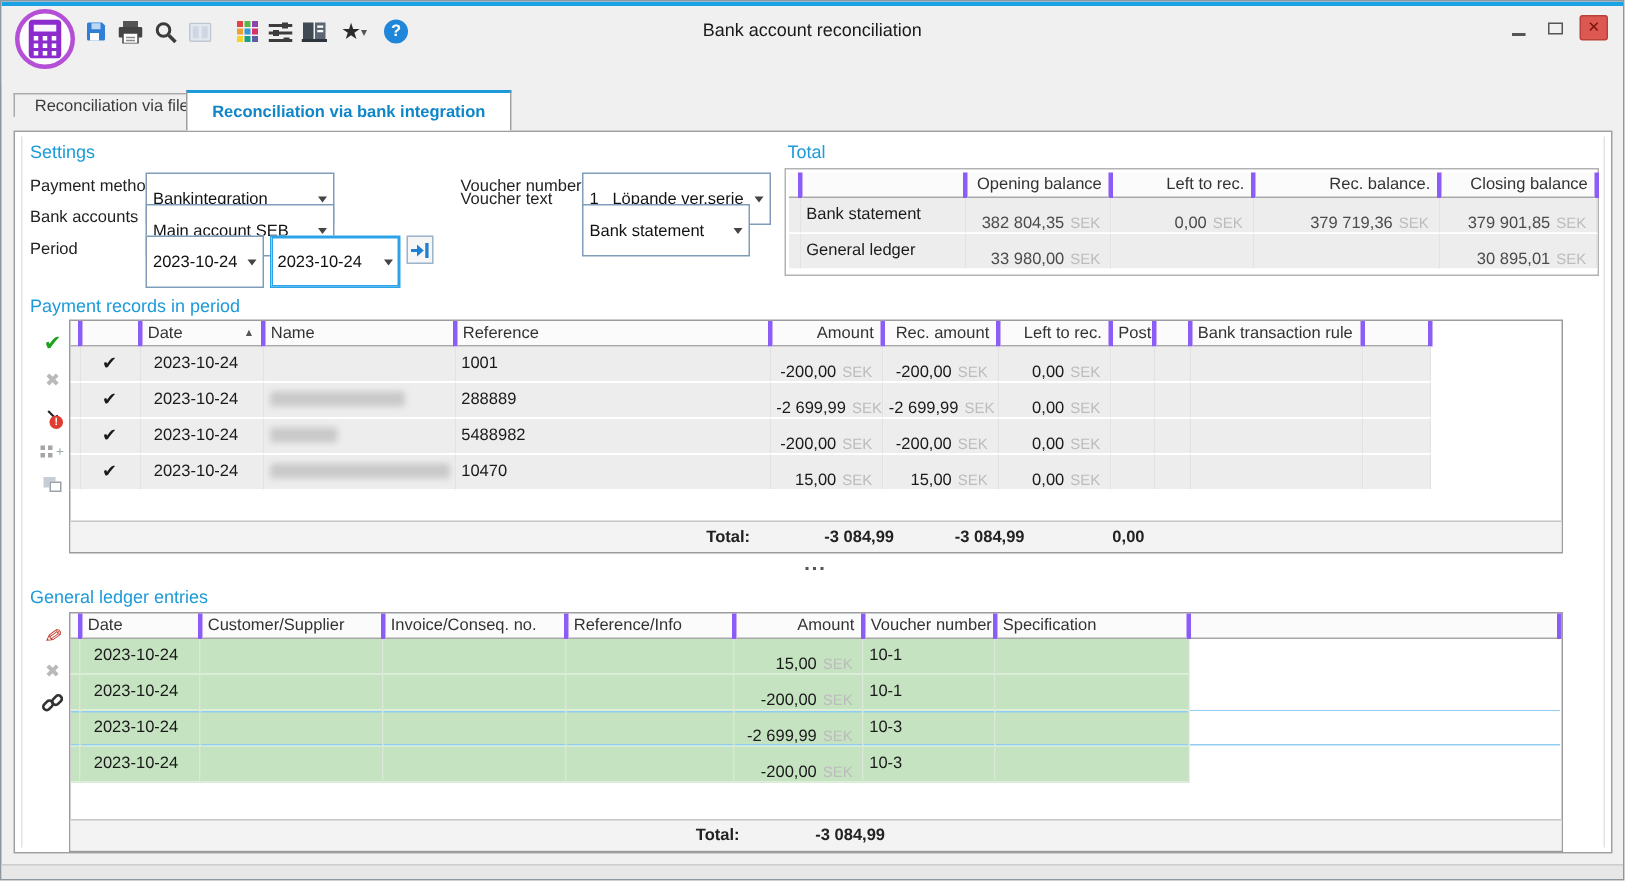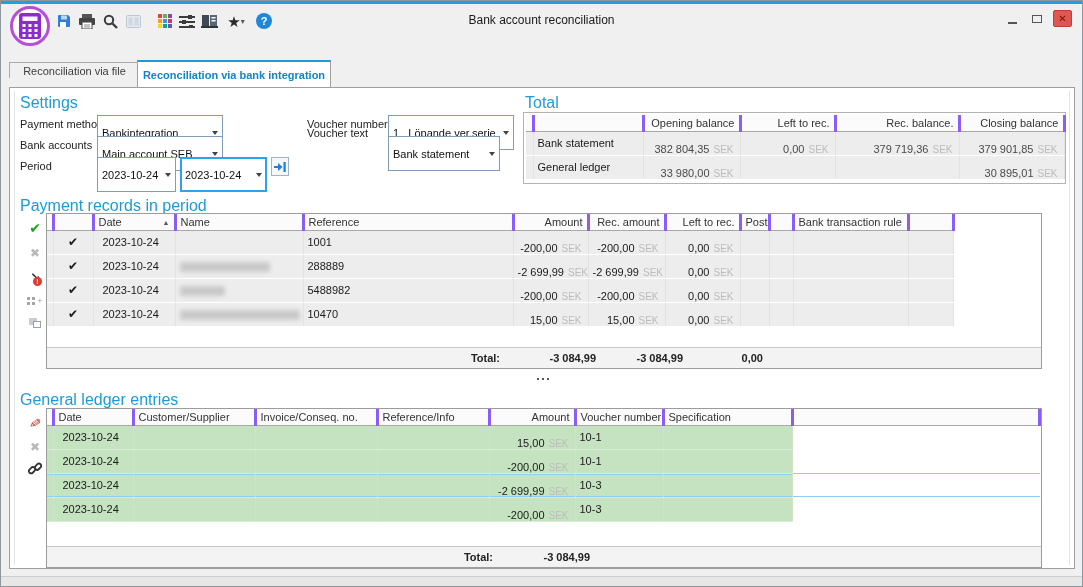--- a/index.html
+++ b/index.html
@@ -18,21 +18,21 @@
   .helpico{width:16px;height:16px;border-radius:50%;background:#1f86d9;color:#fff;font-size:11px;font-weight:bold;display:flex;align-items:center;justify-content:center;}
   .star{font-size:15px;color:#2b2b2b;line-height:1;}
   .caret{font-size:8px;color:#555;}
   
   .tab{position:absolute;top:59px;height:27px;display:flex;align-items:center;justify-content:center;font-size:11px;cursor:pointer;}
   .tab.inactive{background:#f0f0f0;border:1px solid #ababab;border-bottom:none;color:#3c3c3c;top:61px;height:16px;}
   .tab.active{background:#ffffff;border:1px solid #9f9f9f;border-bottom:none;border-top:2px solid #1d9bd8;color:#0f86c8;font-weight:bold;z-index:3;}
   
   .card{position:absolute;left:8px;top:86px;width:1066px;height:482px;background:#ffffff;border:1px solid #9f9f9f;z-index:2;}
   .innerline{position:absolute;top:3px;bottom:3px;width:1px;background:#e4e4e4;}
-  .sect{position:absolute;font-size:16px;color:#1d9bd8;white-space:nowrap;}
+  .sect{position:absolute;font-size:12px;color:#1d9bd8;white-space:nowrap;}
   .lbl{position:absolute;font-size:11px;color:#222;white-space:nowrap;}
   
   .combo{position:absolute;height:35px;background:#fff;border:1px solid #7f9db9;font-size:11px;color:#111;display:flex;align-items:center;padding-left:4px;cursor:pointer;}
   .combo .val{flex:1;overflow:hidden;white-space:pre;}
   .combo .dd{width:14px;display:flex;align-items:center;justify-content:center;}
   .tri{width:0;height:0;border-left:3.5px solid transparent;border-right:3.5px solid transparent;border-top:4px solid #444;}
   .combo.focus{border:1px solid #2ba3e8;box-shadow:0 0 0 1px #2ba3e8 inset;}
   .gobtn{position:absolute;width:18px;height:19px;background:#f6f6f6;border:1px solid #9ab4cc;display:flex;align-items:center;justify-content:center;cursor:pointer;}
   
   .box{position:absolute;background:#fff;border:1px solid #9c9c9c;}
@@ -169,21 +169,21 @@
       </div>
     <div class="winbtn" style="left:1026px">
         <div class="maxglyph"></div>
       </div>
     <div class="winbtn closebtn" style="left:1052px">✕</div>
   </div>
 
   <div class="tab inactive" style="left:8px;width:131px">
     <span>Reconciliation via file</span>
   </div>
-  <div class="tab active" style="left:136px;width:194px">
+  <div class="tab active" style="left:123px;width:217px">
     <span>Reconciliation via bank integration</span>
   </div>
 
   <div class="card">
     <div class="innerline" style="left:4px"></div>
     <div class="innerline" style="right:4px"></div>
 
     <div class="sect" style="left:10px;top:6px">Settings</div>
     <div class="lbl" style="left:10px;top:30px">Payment method</div>
     <div class="combo" style="left:87px;top:27px;width:126px">

